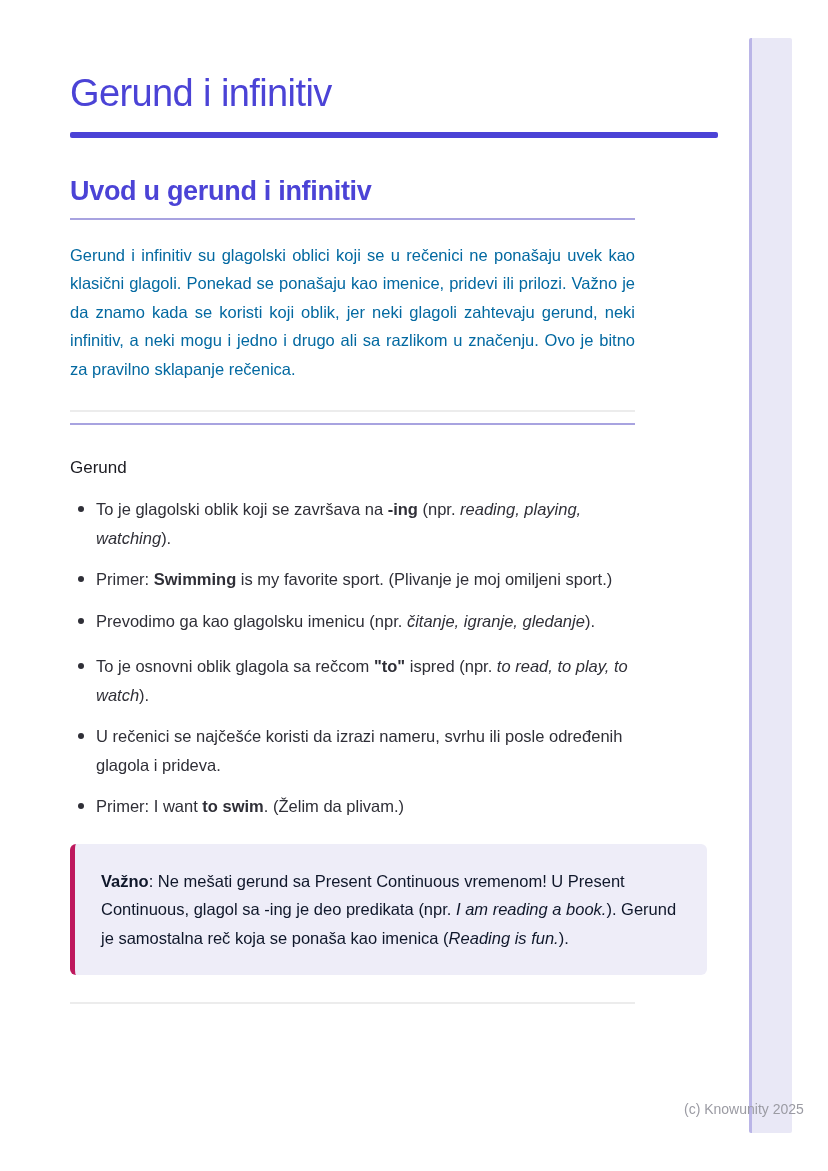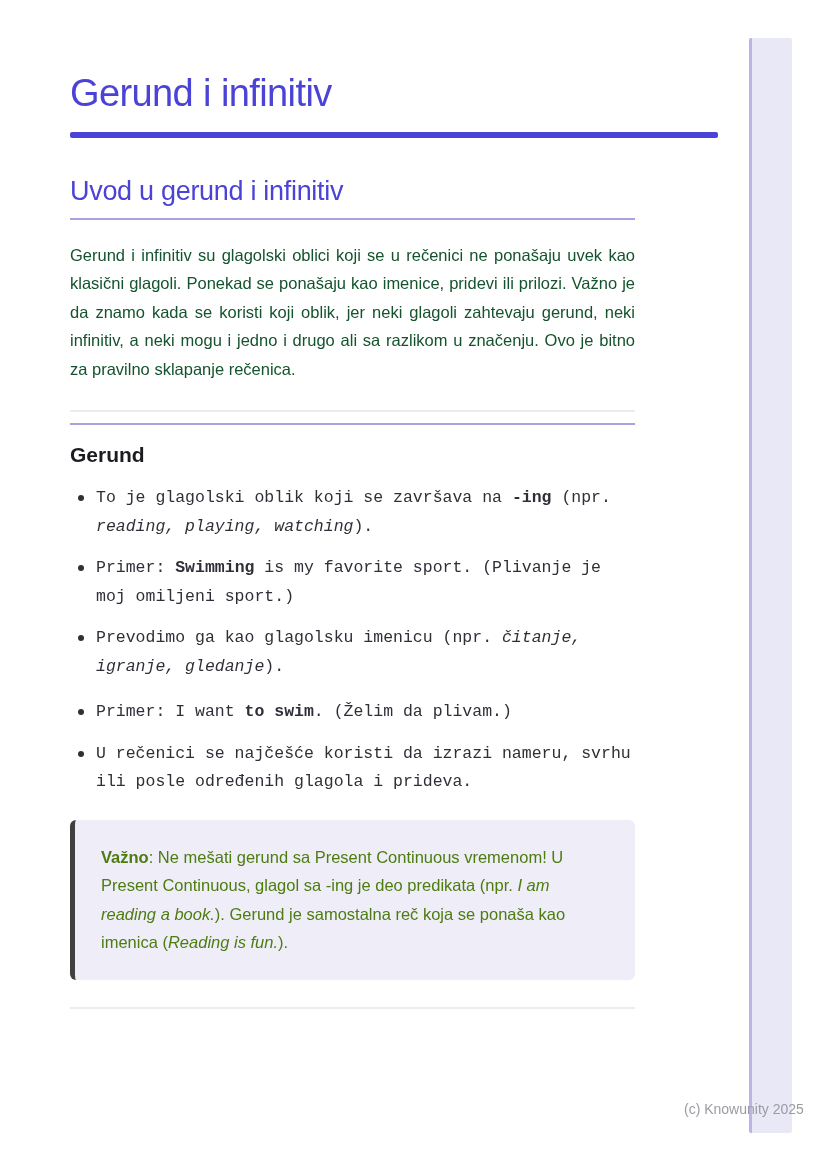--- a/index.html
+++ b/index.html
@@ -28,82 +28,81 @@
     margin-top: 17px;
     width: 648px;
     height: 6px;
     background: #4b43d6;
     border-radius: 2px;
   }
   h2.section-heading {
     margin: 37px 0 0 0;
     font-size: 27px;
     line-height: 1.2;
-    font-weight: 400;
+    font-weight: 700;
     letter-spacing: -0.3px;
     color: #4b43d6;
   }
   .heading-underline {
     margin-top: 11px;
     width: 565px;
     height: 2px;
     background: #a8a3e0;
   }
   p.body-text {
     margin: 21px 0 0 0;
     font-size: 16.5px;
     line-height: 28.5px;
     text-align: justify;
-    color: #14532d;
+    color: #0369a1;
   }
   .section-divider {
     margin-top: 27px;
     width: 565px;
     height: 2px;
     background: #ececec;
   }
   h3.subheading {
-    margin: 18px 0 0 0;
-    font-size: 21px;
-    font-weight: 700;
+    margin: 33px 0 0 0;
+    font-size: 17px;
+    font-weight: 400;
     color: #1b1b21;
   }
   ul.bullet-list {
     list-style: none;
     margin: 17px 0 0 0;
     padding: 0;
-    font-family: Liberation Mono, monospace;
   }
   ul.bullet-list li {
     position: relative;
     padding-left: 26px;
     margin-bottom: 13px;
     font-size: 16.5px;
     line-height: 28.5px;
   }
   .bullet-dot {
     position: absolute;
     left: 8px; top: 11px;
     width: 6px; height: 6px;
     border-radius: 50%;
     background: #2f2f37;
   }
   .b { font-weight: 700; }
   .i { font-style: italic; }
   .callout {
     margin-top: 23px;
     box-sizing: border-box;
-    width: 565px;
+    width: 637px;
     background: #eeedf8;
-    border-left: 5px solid #404040;
+    border-left: 5px solid #be185d;
     border-radius: 6px;
     padding: 23px 26px 23px 26px;
     font-size: 16.5px;
     line-height: 28.5px;
-    color: #4d7c0f;
+    color: #0f172a;
   }
   .page-edge-strip {
     position: absolute;
     left: 749px; top: 38px;
     width: 40px; height: 1095px;
     background: #e9e8f6;
     border-left: 3px solid #bab5e7;
     border-radius: 2px;
     z-index: 1;
   }
@@ -151,25 +150,29 @@
     <li>
       <span class="bullet-dot"></span>
       <span><span>Prevodimo ga kao glagolsku imenicu (npr. </span><span class="i">čitanje, igranje, gledanje</span><span>).</span></span>
     </li>
   </ul>
 
 
   <ul class="bullet-list">
     <li>
       <span class="bullet-dot"></span>
-      <span><span>Primer: I want </span><span class="b">to swim</span><span>. (Želim da plivam.)</span></span>
+      <span><span>To je osnovni oblik glagola sa rečcom </span><span class="b">"to"</span><span> ispred (npr. </span><span class="i">to read, to play, to watch</span><span>).</span></span>
     </li>
     <li>
       <span class="bullet-dot"></span>
       <span><span>U rečenici se najčešće koristi da izrazi nameru, svrhu ili posle određenih glagola i prideva.</span></span>
+    </li>
+    <li>
+      <span class="bullet-dot"></span>
+      <span><span>Primer: I want </span><span class="b">to swim</span><span>. (Želim da plivam.)</span></span>
     </li>
   </ul>
 
   <div class="callout">
     <span><span class="b">Važno</span><span>: Ne mešati gerund sa Present Continuous vremenom! U Present Continuous, glagol sa -ing je deo predikata (npr. </span><span class="i">I am reading a book.</span><span>). Gerund je samostalna reč koja se ponaša kao imenica (</span><span class="i">Reading is fun.</span><span>).</span></span>
   </div>
 
   <div class="section-divider"></div>
 
 </div>

